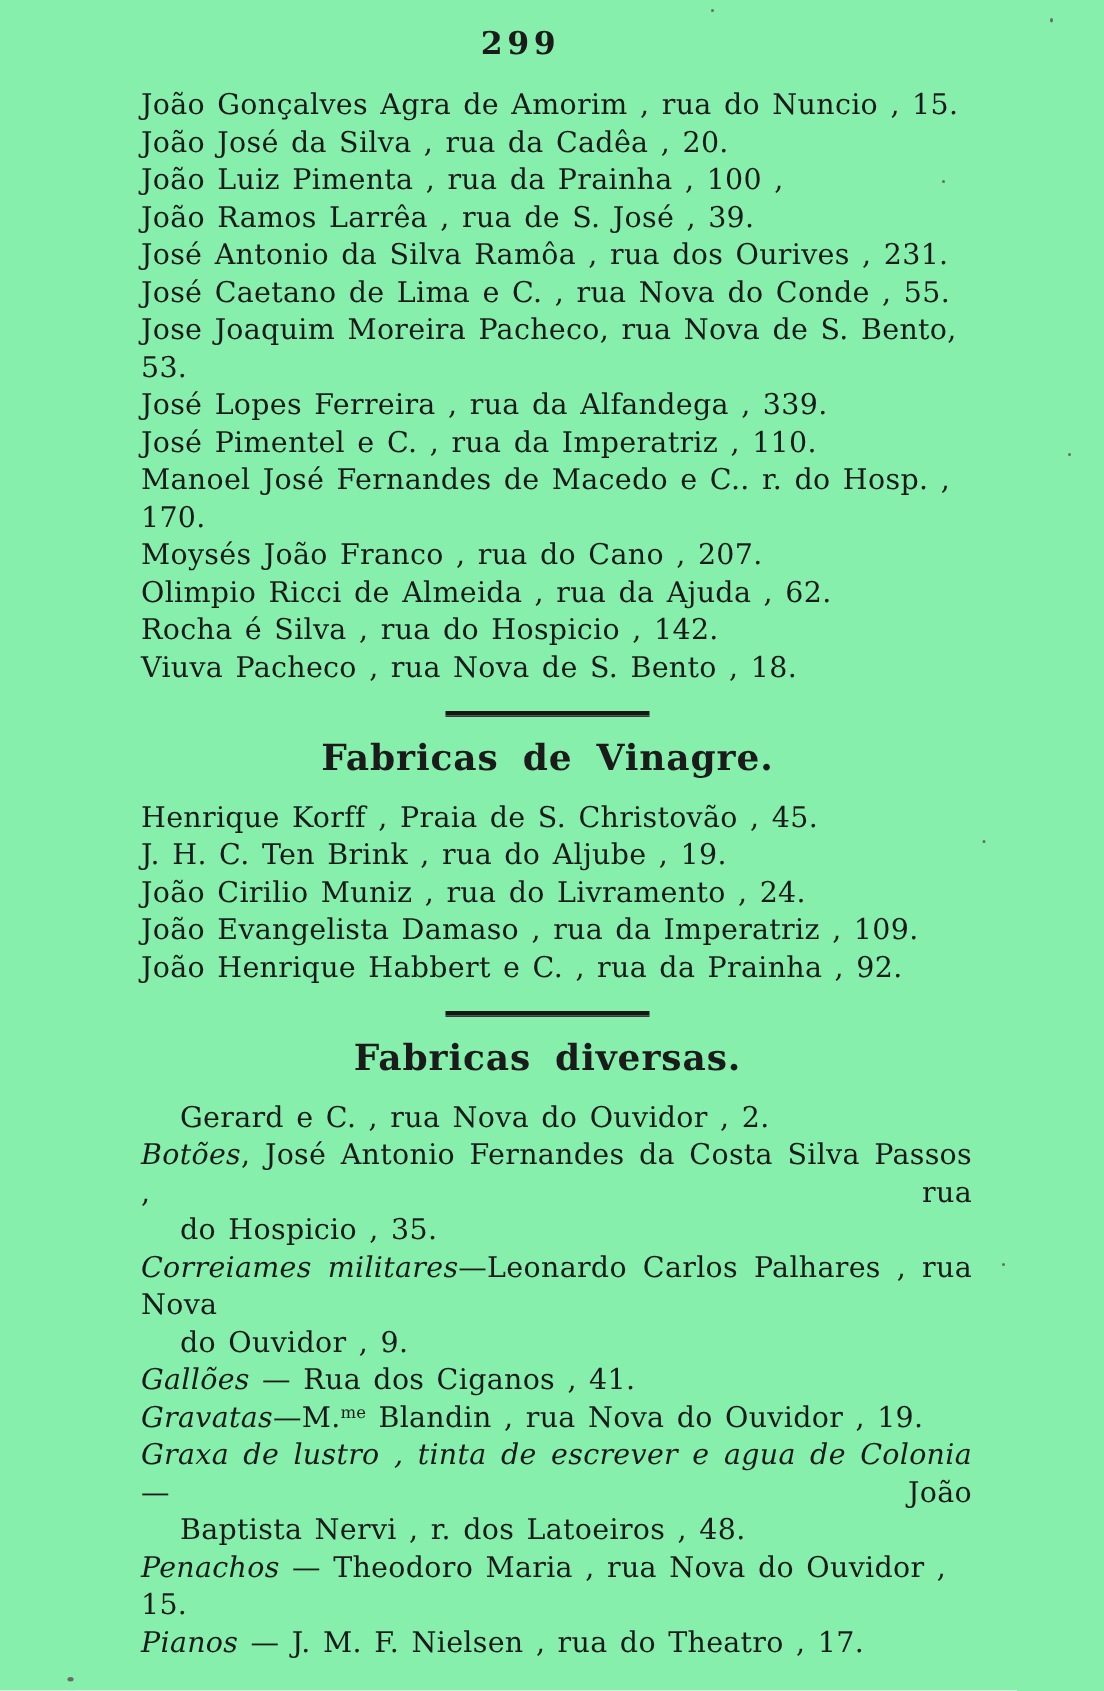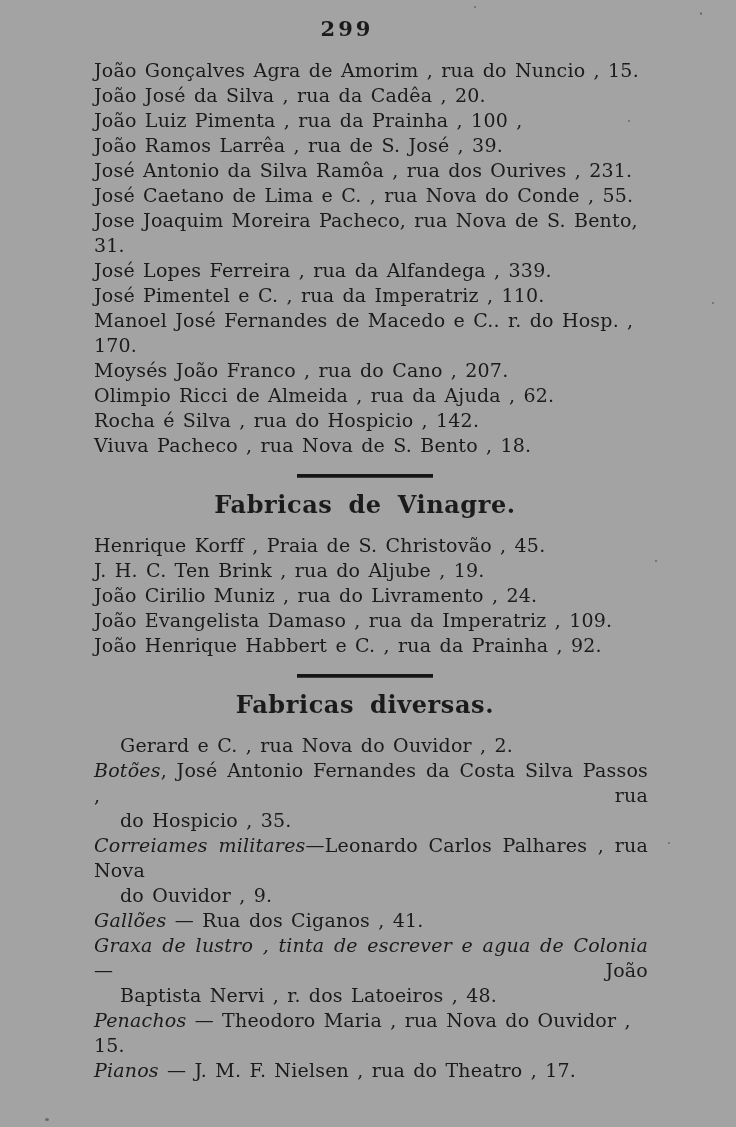--- a/index.html
+++ b/index.html
@@ -4,21 +4,21 @@
 <style>
   html, body {
     margin: 0;
     padding: 0;
     background: #ffffff;
   }
   .page {
     position: relative;
     width: 736px;
     height: 1127px;
-    background: #a3a3a3;
+    background: #86efac;
     overflow: hidden;
     font-family: "DejaVu Serif", "Liberation Serif", serif;
     color: #1b1b1b;
     box-sizing: border-box;
     padding: 16px 72px 0 78px;
     letter-spacing: 0.2px;
   }
   .pageno {
     text-align: center;
     font-size: 21px;
@@ -79,21 +79,21 @@
 
   <div class="pageno">299</div>
 
   <div class="sec">
     <p class="line">João Gonçalves Agra de Amorim , rua do Nuncio , 15.</p>
     <p class="line">João José da Silva , rua da Cadêa , 20.</p>
     <p class="line">João Luiz Pimenta , rua da Prainha , 100 ,</p>
     <p class="line">João Ramos Larrêa , rua de S. José , 39.</p>
     <p class="line">José Antonio da Silva Ramôa , rua dos Ourives , 231.</p>
     <p class="line">José Caetano de Lima e C. , rua Nova do Conde , 55.</p>
-    <p class="line">Jose Joaquim Moreira Pacheco, rua Nova de S. Bento, 31.</p>
+    <p class="line">Jose Joaquim Moreira Pacheco, rua Nova de S. Bento, 53.</p>
     <p class="line">José Lopes Ferreira , rua da Alfandega , 339.</p>
     <p class="line">José Pimentel e C. , rua da Imperatriz , 110.</p>
     <p class="line">Manoel José Fernandes de Macedo e C.. r. do Hosp. , 170.</p>
     <p class="line">Moysés João Franco , rua do Cano , 207.</p>
     <p class="line">Olimpio Ricci de Almeida , rua da Ajuda , 62.</p>
     <p class="line">Rocha é Silva , rua do Hospicio , 142.</p>
     <p class="line">Viuva Pacheco , rua Nova de S. Bento , 18.</p>
   </div>
 
   <div class="divider"></div>
@@ -126,20 +126,23 @@
     <p class="entry">
       <span class="ln j"><span class="it">Correiames militares</span><span>—Leonardo Carlos Palhares , rua Nova</span></span>
       <span class="ln cont">do Ouvidor , 9.</span>
     </p>
 
 
     <p class="entry">
       <span class="ln"><span class="it">Gallões</span><span> — Rua dos Ciganos ,  41.</span></span>
     </p>
 
+    <p class="entry">
+      <span class="ln"><span class="it">Gravatas</span><span>—M.</span><sup class="sup">me</sup><span> Blandin , rua Nova do Ouvidor , 19.</span></span>
+    </p>
 
     <p class="entry">
       <span class="ln j"><span class="it">Graxa de lustro , tinta de escrever e agua de Colonia</span><span>— João</span></span>
       <span class="ln cont">Baptista Nervi , r. dos Latoeiros , 48.</span>
     </p>
 
     <p class="entry">
       <span class="ln"><span class="it">Penachos</span><span> — Theodoro Maria , rua Nova do Ouvidor , 15.</span></span>
     </p>
 

